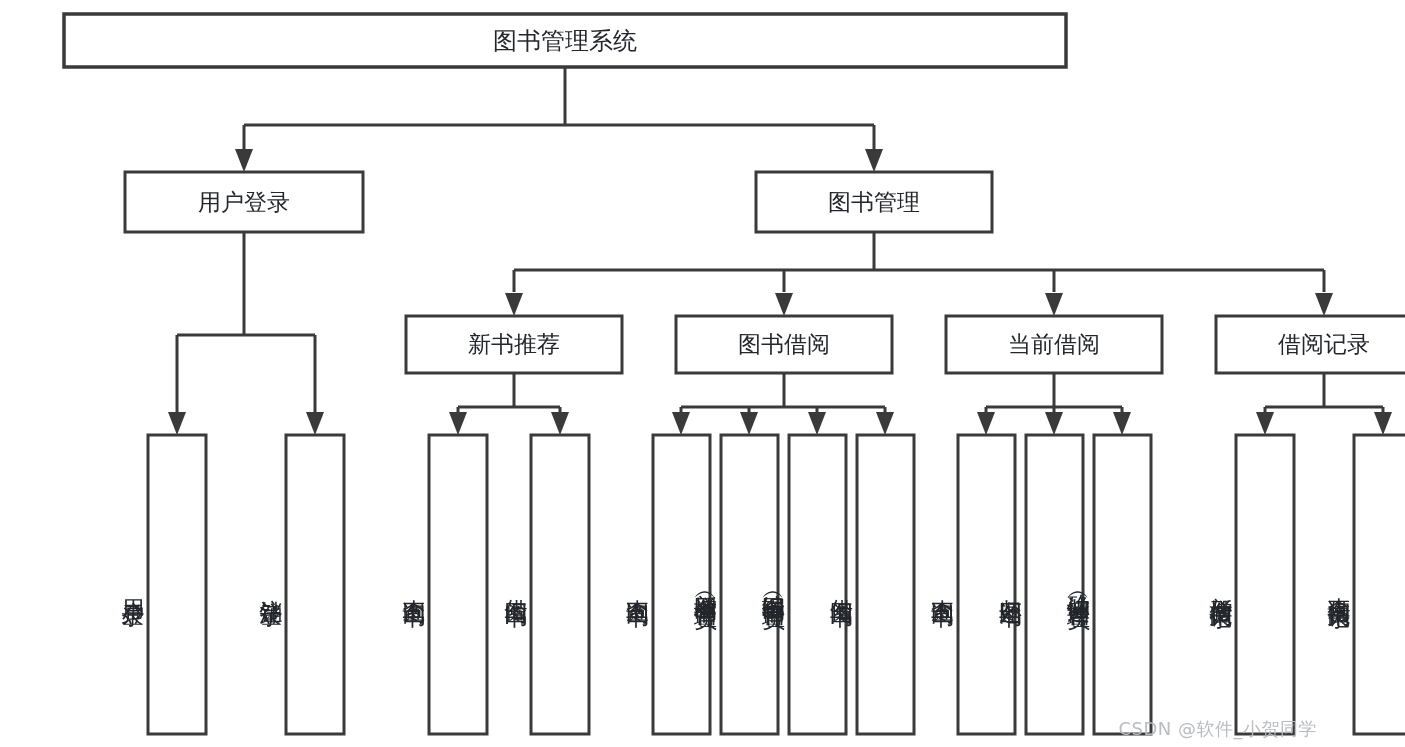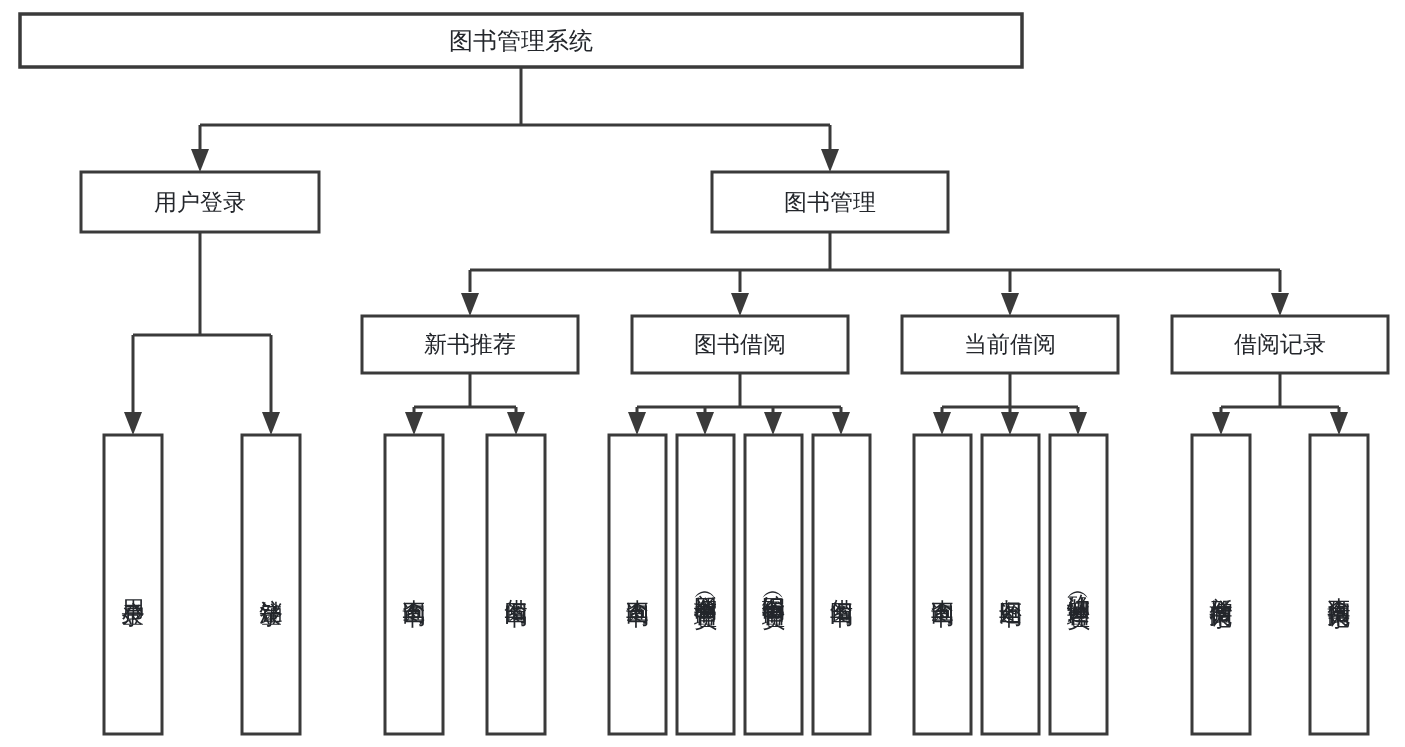--- a/index.html
+++ b/index.html
@@ -14,20 +14,21 @@
     position: relative;
     overflow: hidden;
     font-family: "DejaVu Sans", "Liberation Sans", sans-serif;
   }
   #diagram-root {
     position: absolute;
     left: 0;
     top: 0;
     width: 1287px;
     height: 747px;
+    padding-left: 44px;
   }
   svg.diagram {
     display: block;
     width: 1405px;
     height: 747px;
   }
   .node-rect {
     fill: #ffffff;
     stroke: #3a3a3a;
     stroke-width: 3;
@@ -198,13 +199,14 @@
       <div class="leaf-label-wrap" style="left: 1050px; top: 435px; width: 57px; height: 299px;">
         <span class="leaf-label">确认归还（管理员）</span>
       </div>
       <div class="leaf-label-wrap" style="left: 1192px; top: 435px; width: 58px; height: 299px;">
         <span class="leaf-label">新增借阅记录</span>
       </div>
       <div class="leaf-label-wrap" style="left: 1310px; top: 435px; width: 58px; height: 299px;">
         <span class="leaf-label">查询借阅记录</span>
       </div>
     </div>
+  <div class="watermark">CSDN @软件_小贺同学</div>
 </div>
 
 </body></html>

